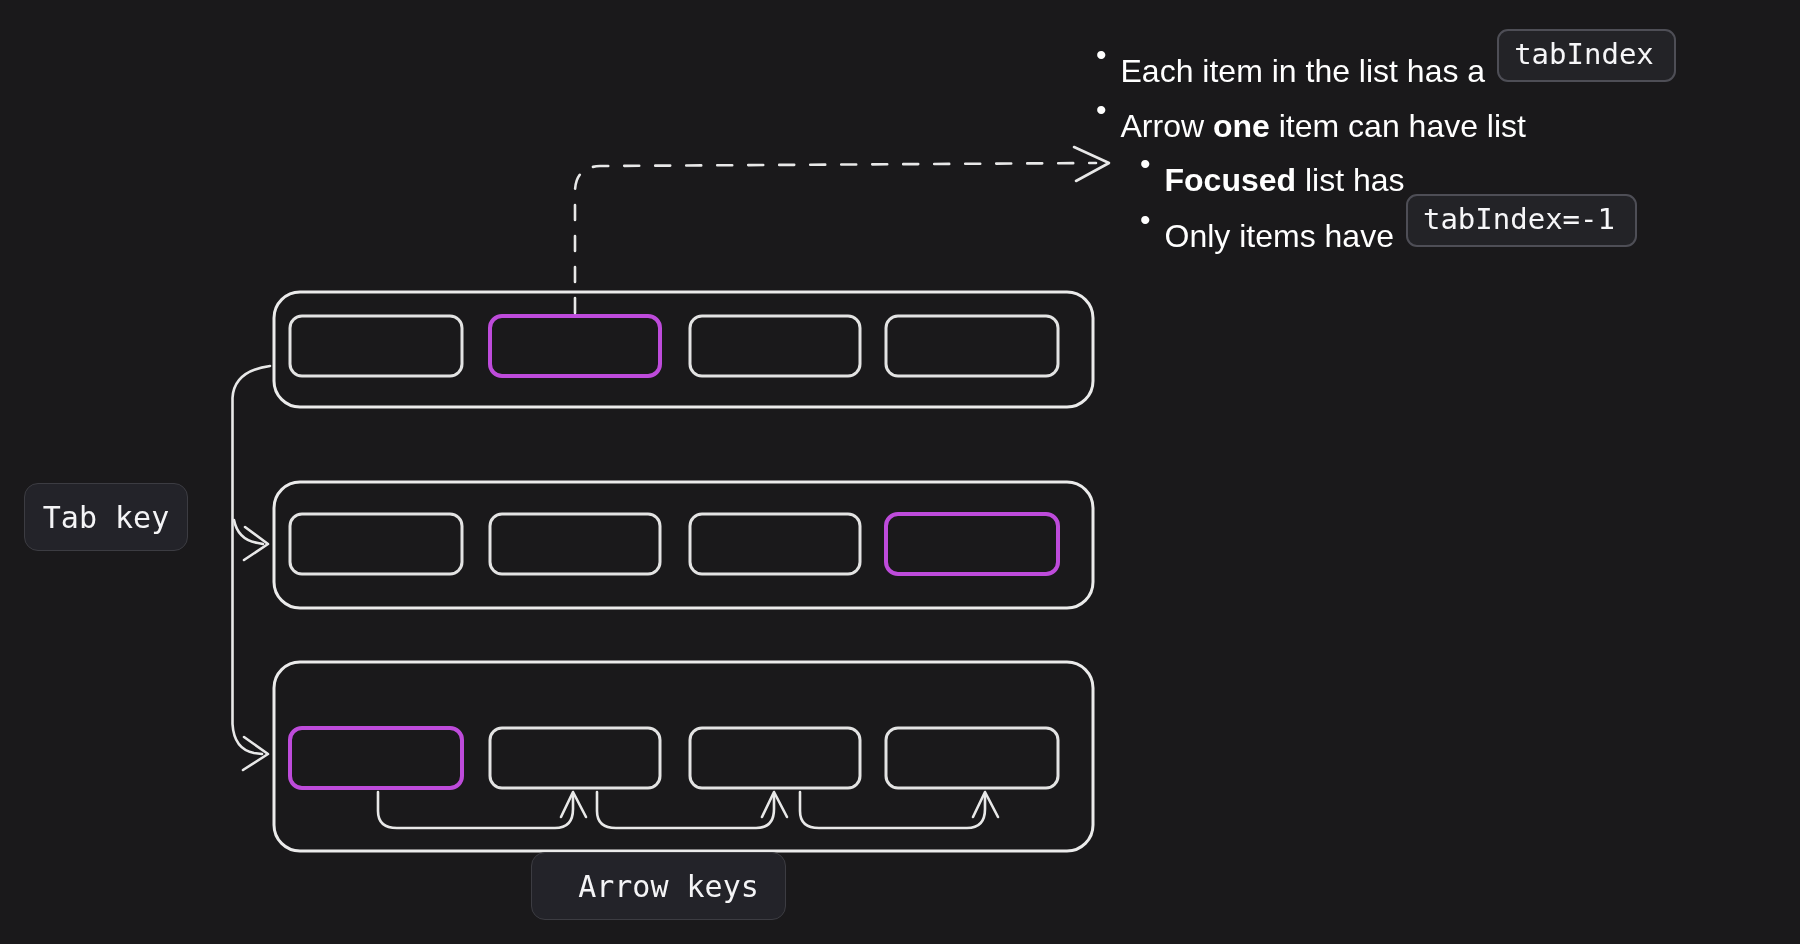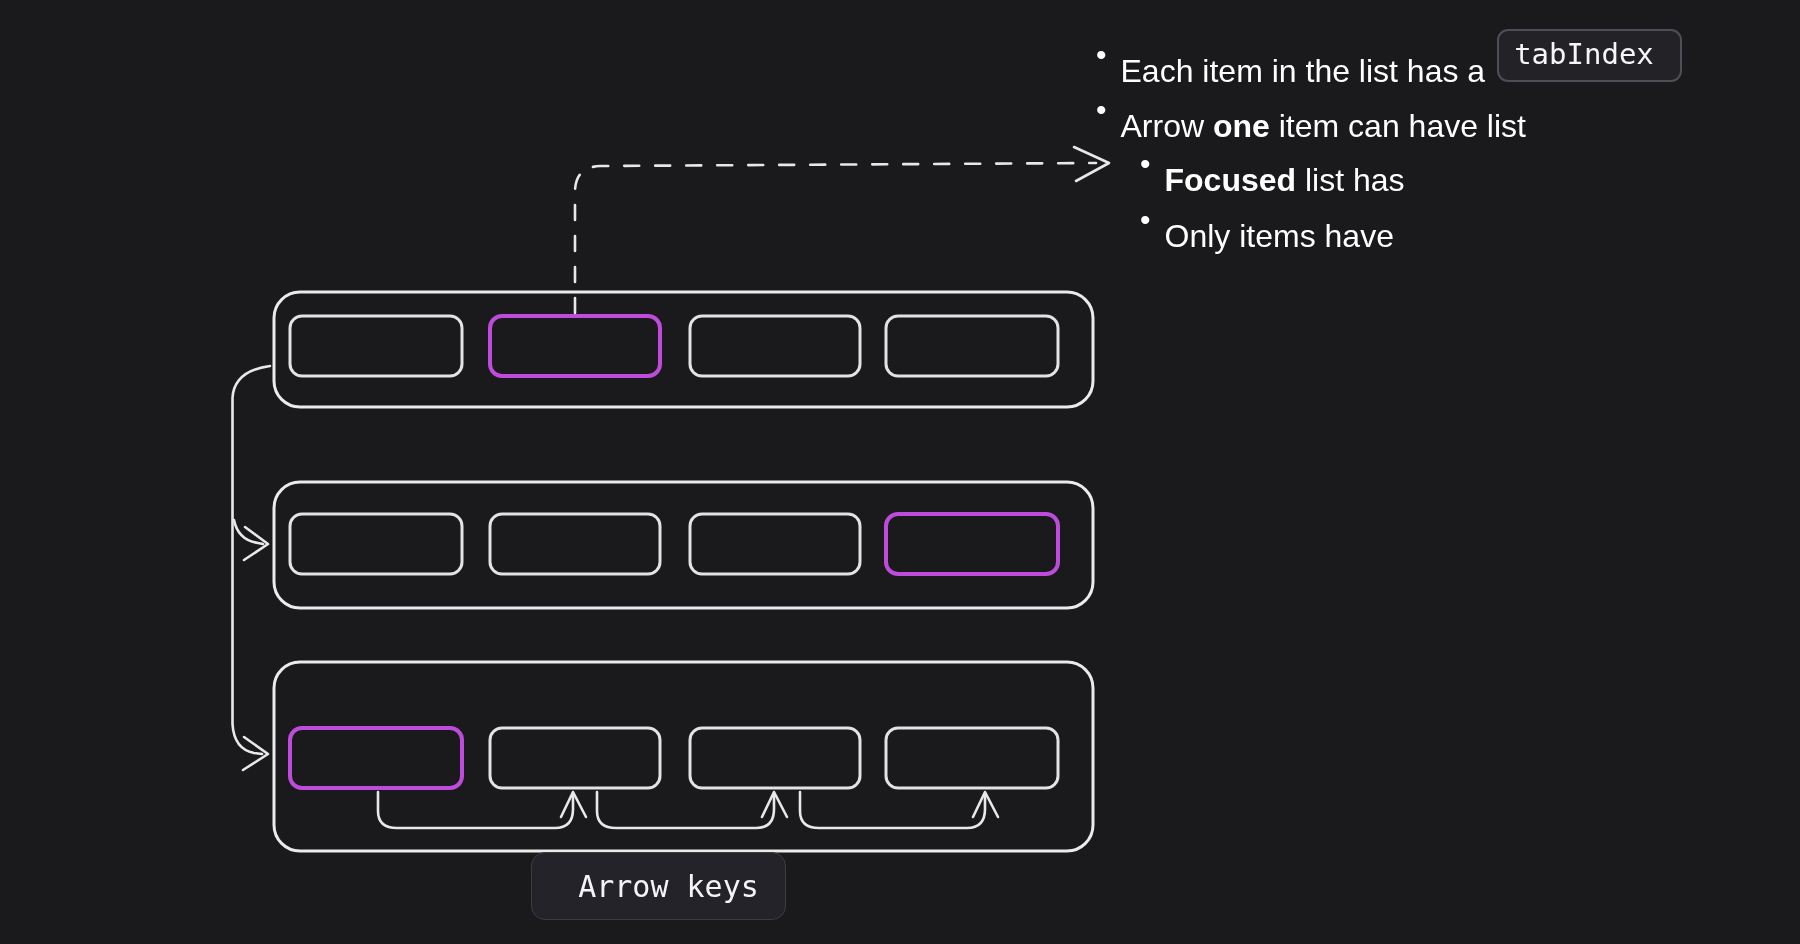--- a/index.html
+++ b/index.html
@@ -23,21 +23,21 @@
   .bullet-line .dot{font-size:30px;margin-right:2px;}
   .btext{white-space:pre-wrap;margin-top:32px;}
   .btext b{font-weight:700;}
   .code-chip{
     font-family:"DejaVu Sans Mono", monospace;
     font-size:29px;line-height:29px;
     color:#f6f6f8;
     background:#232327;
     border:2px solid #4e4e56;
     border-radius:11px;
-    padding:9px 26px 11px 15px;
+    padding:9px 20px 11px 15px;
   }
 
   
   .key-label{
     position:absolute;z-index:3;
     display:flex;align-items:center;justify-content:center;
     font-family:"DejaVu Sans Mono", monospace;
     font-size:30px;color:#f4f4f6;
     background:#232329;
     border:1px solid #3c3c42;
@@ -111,19 +111,23 @@
   </div>
 
   <div class="bullet-line" style="left:1140px;top:137px;">
     <span class="dot">•</span>
     <span class="btext"><span></span><b>Focused</b><span> list has</span></span>
   </div>
 
   <div class="bullet-line" style="left:1140px;top:193px;">
     <span class="dot">•</span>
     <span class="btext"><span>Only items have</span><b></b><span></span></span>
+    <span class="code-chip">tabIndex=-1</span>
   </div>
 
+  <div class="key-label tab-key">
+    <span>Tab key</span>
+  </div>
   <div class="key-label arrow-keys">
     <span>Arrow keys</span>
   </div>
 
 </div>
 
 </body></html>

